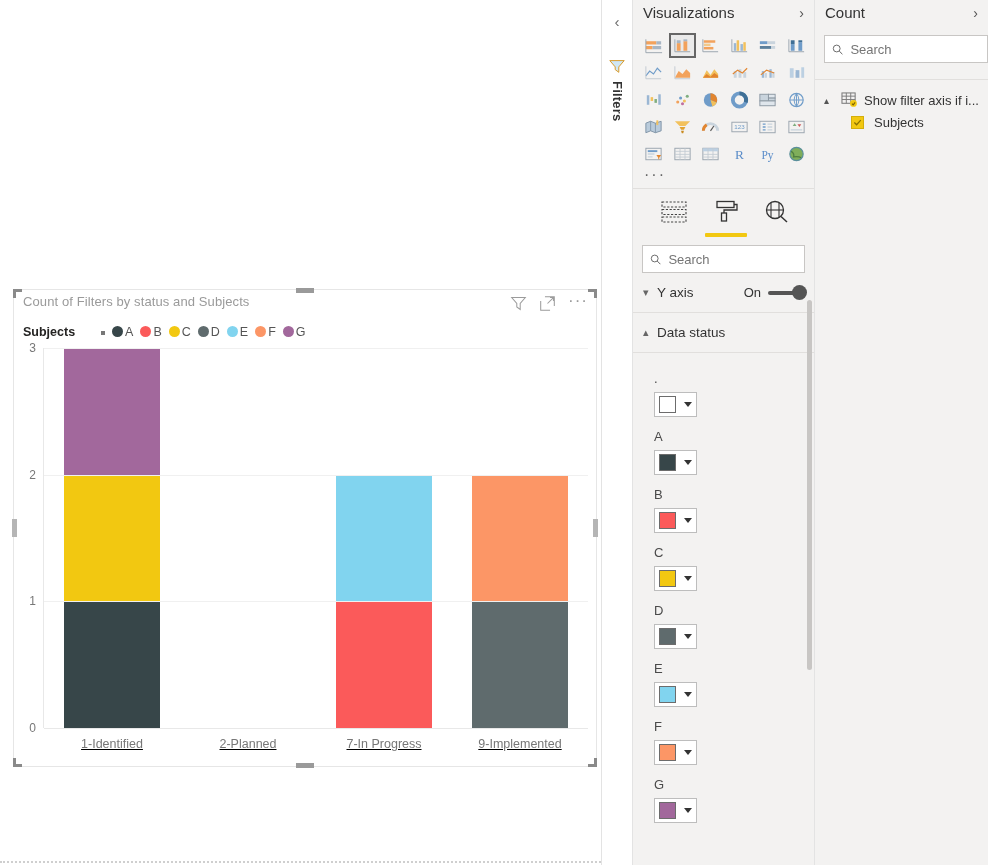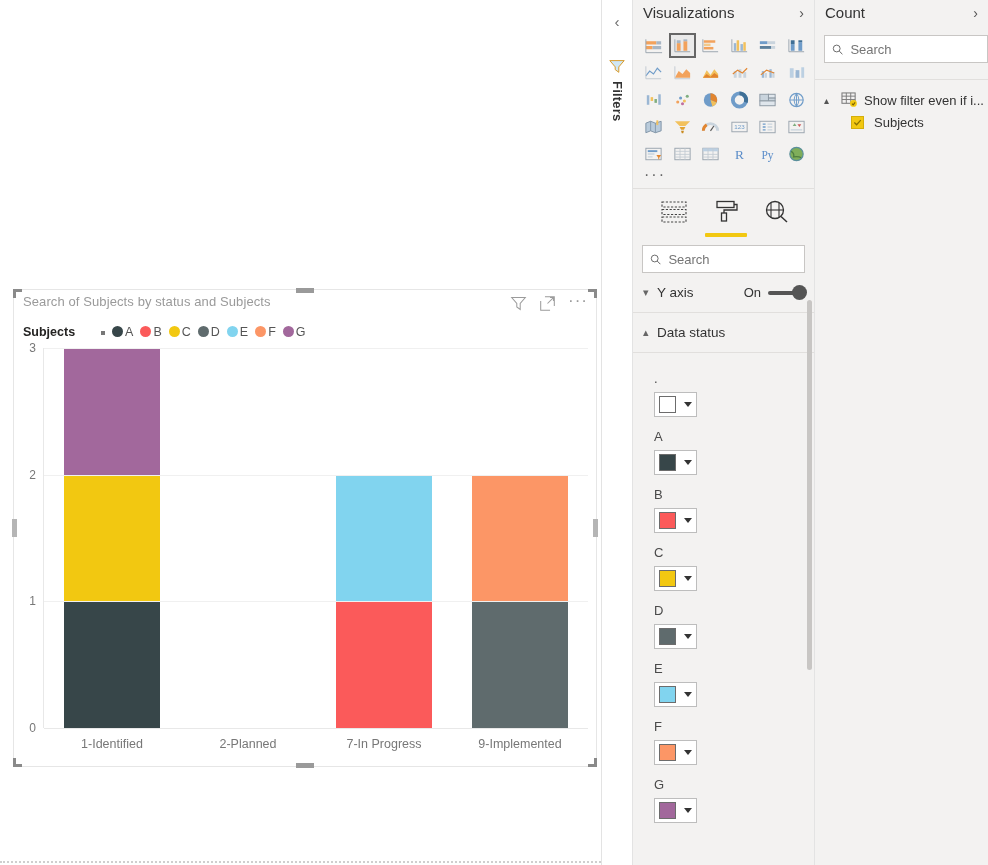--- a/index.html
+++ b/index.html
@@ -104,20 +104,21 @@
   }
   .bar-col {
     flex: 1 1 0; position: relative; display: flex; flex-direction: column;
     justify-content: flex-end; align-items: center;
   }
   .bar-stack { width: 96px; display: flex; flex-direction: column-reverse; }
   .seg { width: 100%; }
   .x-axis {
     position: absolute; left: 30px; right: 8px; top: 381px;
     display: flex;
+    text-decoration: underline;
   }
   .x-label {
     flex: 1 1 0; text-align: center; font-size: 12.5px; color: #777;
     padding-top: 8px;
   }
   .x-axis-line {
     position: absolute; left: 30px; right: 8px; top: 380px; height: 1px; background: #e8e8e8;
   }
   
   .edge-nub { position: absolute; width: 5px; height: 18px; background: #b5b5b5; }
@@ -262,21 +263,21 @@
       <div class="hdl corner tl"></div>
       <div class="hdl corner tr"></div>
       <div class="hdl corner bl"></div>
       <div class="hdl corner br"></div>
       <div class="hdl tm"></div>
       <div class="hdl bm"></div>
       <div class="hdl lm"></div>
       <div class="hdl rm"></div>
 
       <div class="visual-header">
-        <div class="visual-title">Search of Subjects by status and Subjects</div>
+        <div class="visual-title">Count of Filters by status and Subjects</div>
         <div class="visual-icons">
           <svg class="vicon" viewBox="0 0 20 20">
             <path d="M2 3 H18 L12 10 V17 L8 14 V10 Z" fill="none" stroke="#9b9b9b" stroke-width="1.2"></path>
           </svg>
           <svg class="vicon" viewBox="0 0 20 20">
             <path d="M2 7 V18 H13" fill="none" stroke="#9b9b9b" stroke-width="1.2"></path>
             <path d="M7 2 H18 V13" fill="none" stroke="#9b9b9b" stroke-width="1.2"></path>
             <path d="M10 10 L17 3" stroke="#9b9b9b" stroke-width="1.2"></path>
             <path d="M13 3 H17 V7" fill="none" stroke="#9b9b9b" stroke-width="1.2"></path>
           </svg>
@@ -742,21 +743,21 @@
 
     <div class="fields-list">
       <div class="table-row">
         <span class="tbl-caret">▴</span>
         <svg width="17" height="16" viewBox="0 0 18 17">
           <rect x="1" y="1" width="14" height="11" fill="none" stroke="#7a7a7a" stroke-width="1.1"></rect>
           <path d="M1 4.4 H15 M1 8 H15 M5.6 1 V12 M10.3 1 V12" stroke="#7a7a7a" stroke-width="1"></path>
           <circle cx="13.2" cy="12.2" r="3.6" fill="#f2c811"></circle>
           <path d="M11.6 12.3 L12.9 13.6 L15 11.1" fill="none" stroke="#7a6300" stroke-width="1.2"></path>
         </svg>
-        <span class="tbl-name">Show filter even if i...</span>
+        <span class="tbl-name">Show filter axis if i...</span>
       </div>
       <div class="field-row">
         <span class="chk">
           <svg width="9" height="9" viewBox="0 0 10 10">
             <path d="M1.5 5 L4 7.5 L8.6 2.4" fill="none" stroke="#8a7100" stroke-width="1.4"></path>
           </svg>
         </span>
         <span class="field-name">Subjects</span>
       </div>
     </div>

